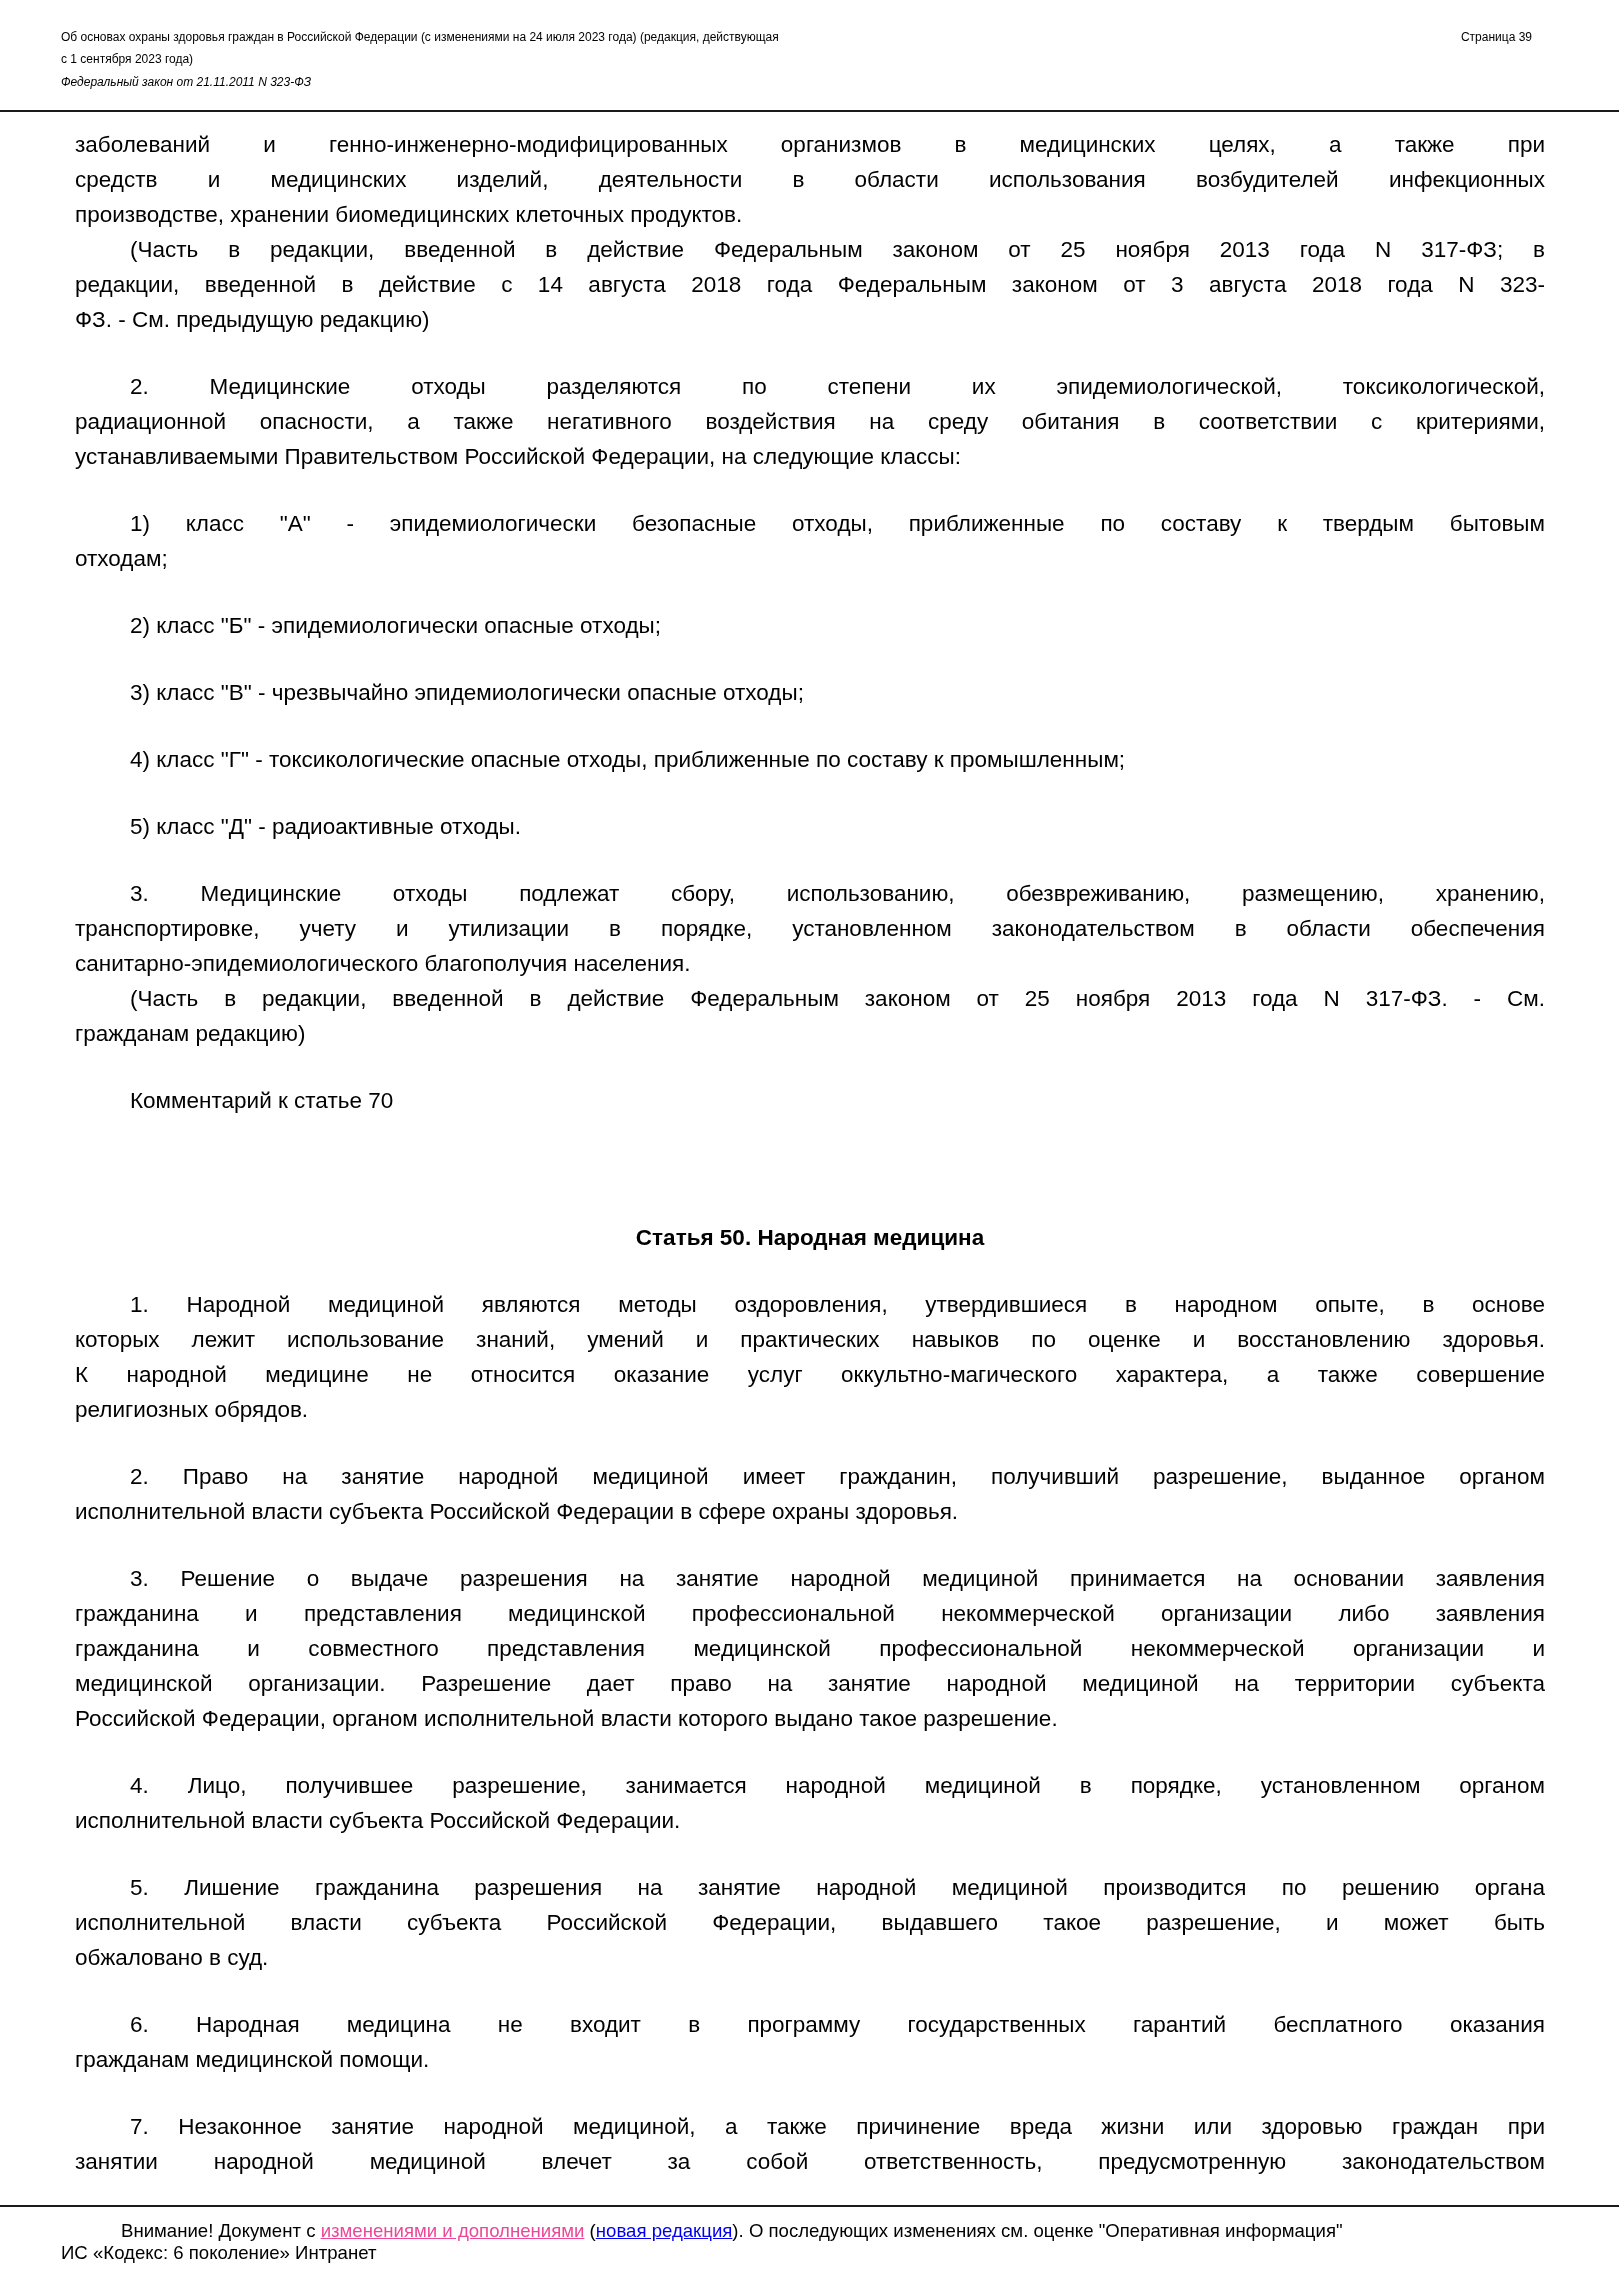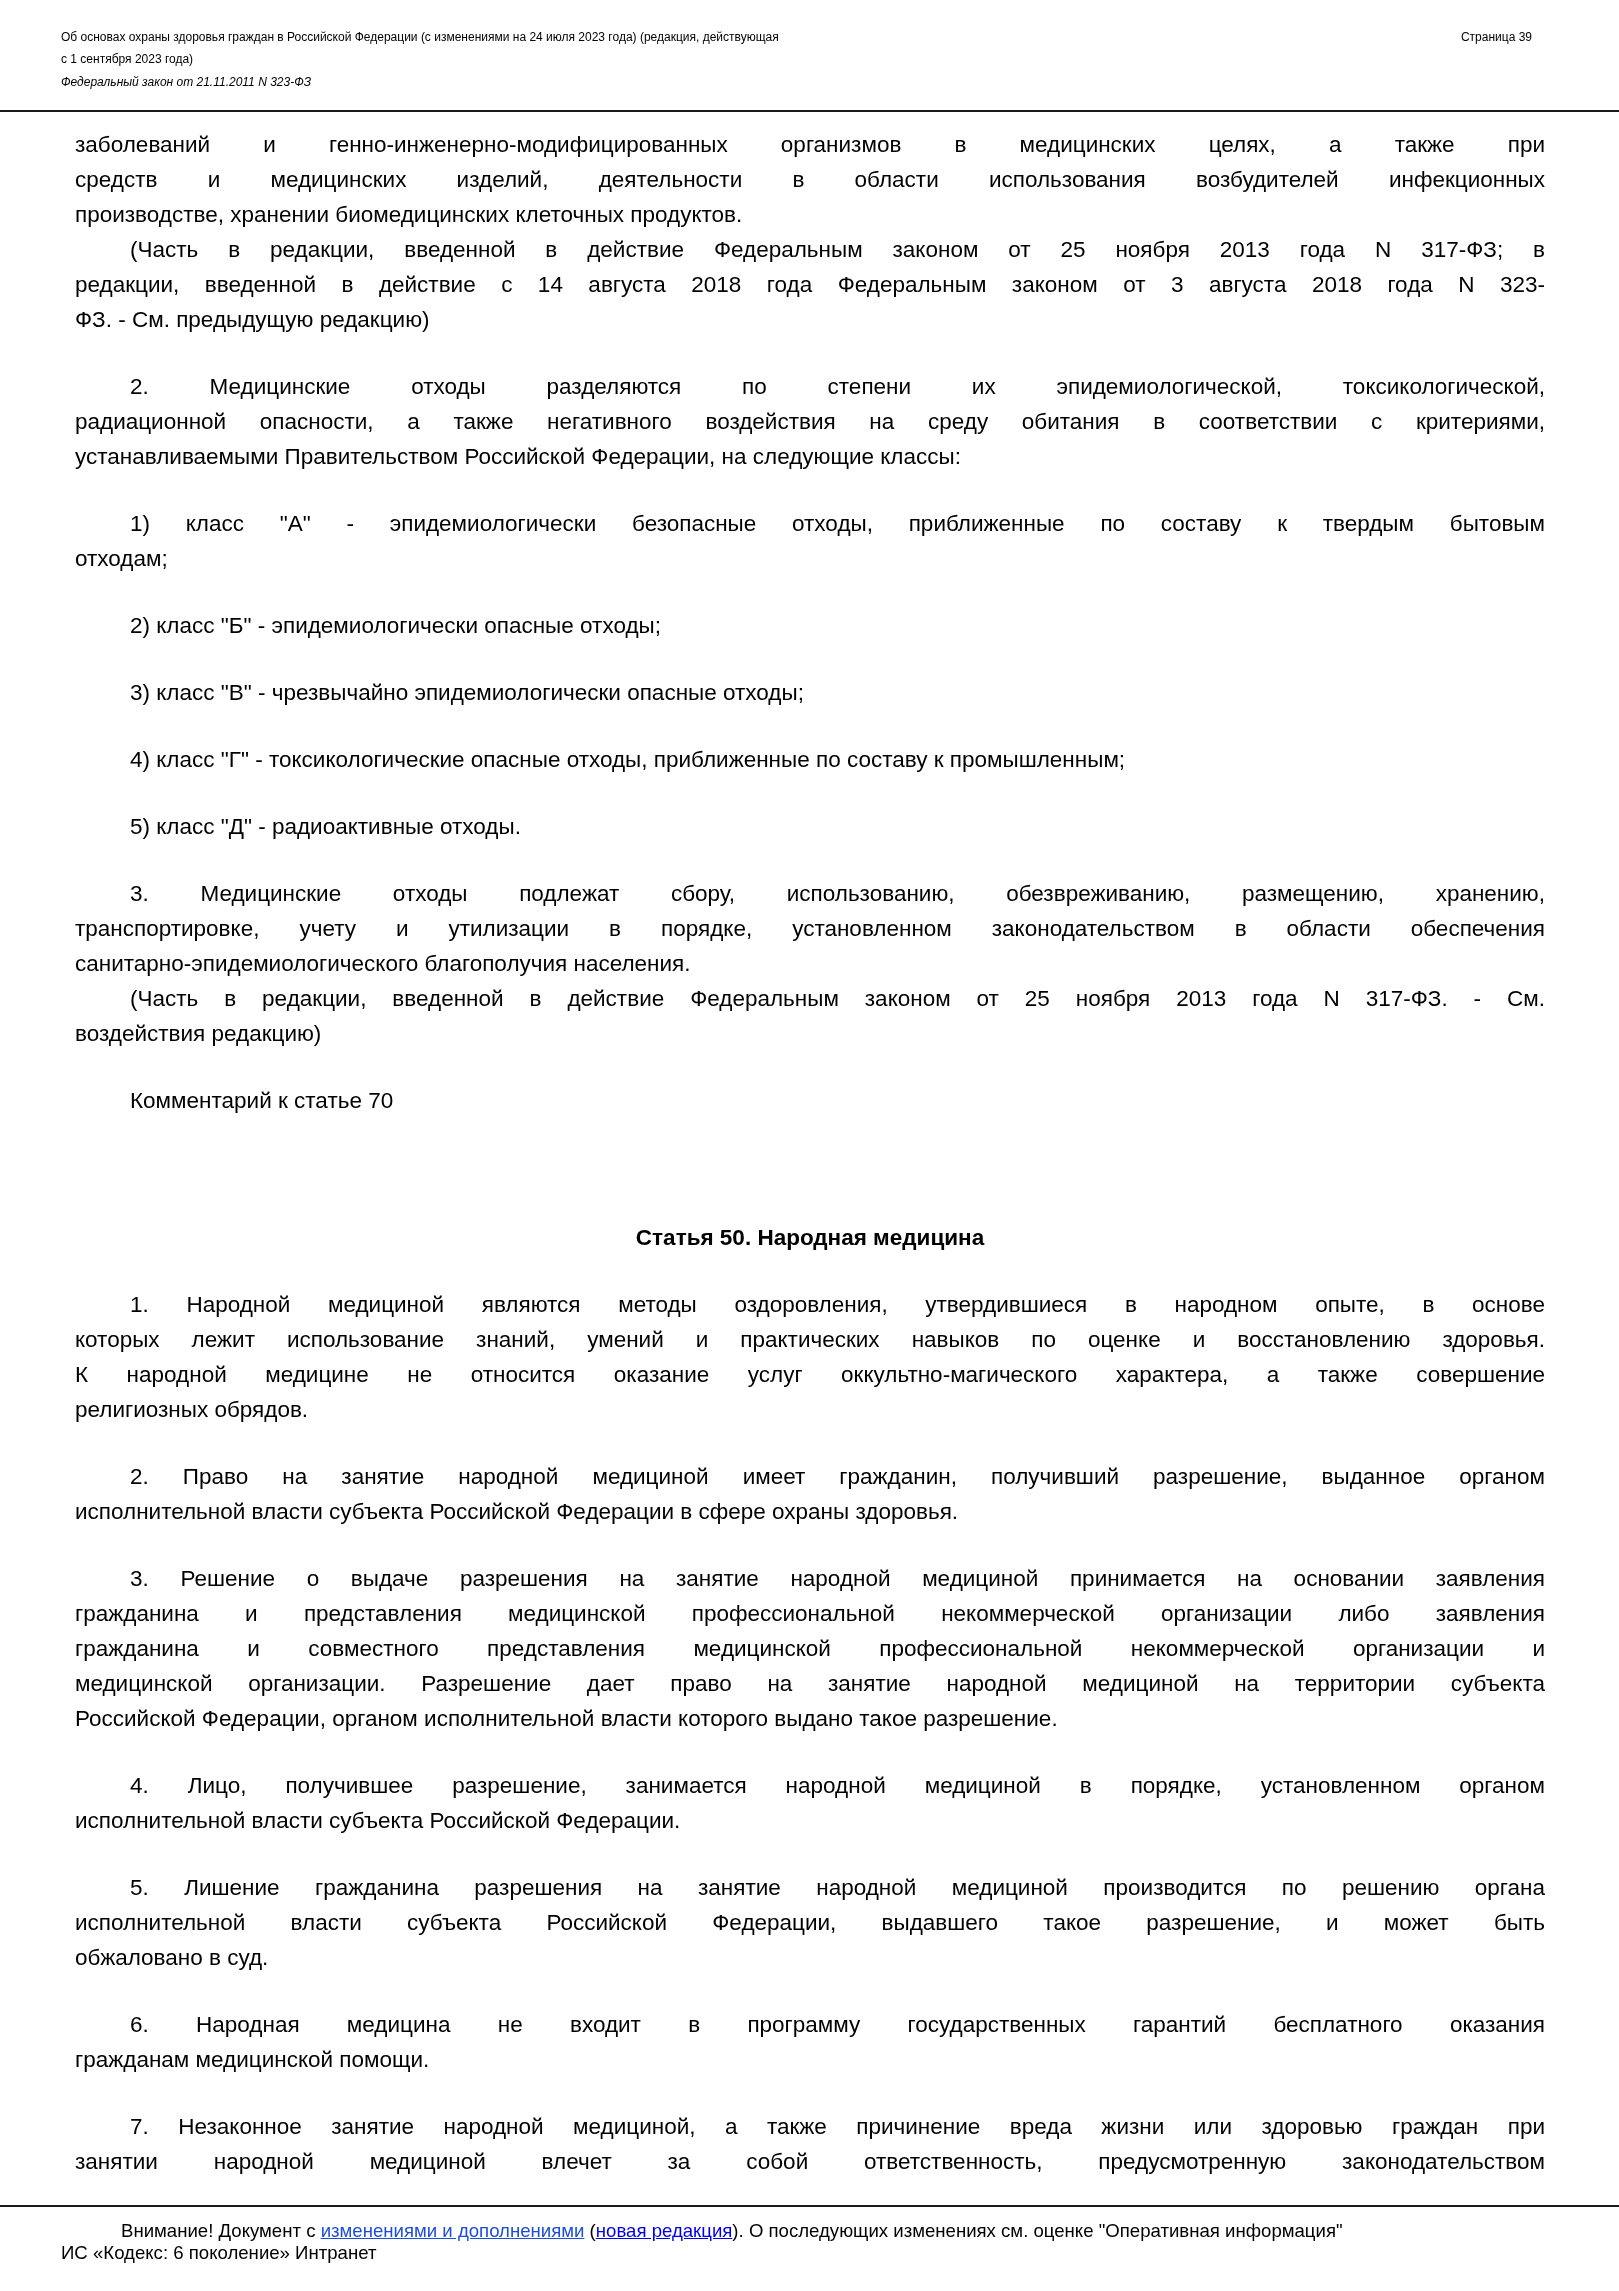--- a/index.html
+++ b/index.html
@@ -96,21 +96,21 @@
     <div class="para list-item">
       <div class="tline tline-last findent">5) класс "Д" - радиоактивные отходы.</div>
     </div>
     <div class="para numbered">
       <div class="tline findent">3. Медицинские отходы подлежат сбору, использованию, обезвреживанию, размещению, хранению,</div>
       <div class="tline">транспортировке, учету и утилизации в порядке, установленном законодательством в области обеспечения</div>
       <div class="tline tline-last">санитарно-эпидемиологического благополучия населения.</div>
     </div>
     <div class="para annotation">
       <div class="tline findent">(Часть в редакции, введенной в действие Федеральным законом от 25 ноября 2013 года N 317-ФЗ. - См.</div>
-      <div class="tline tline-last">воздействия редакцию)</div>
+      <div class="tline tline-last">гражданам редакцию)</div>
     </div>
     <div class="para comment">
       <div class="tline tline-last findent">Комментарий к статье 70</div>
     </div>
     <div class="para heading">
       <div class="tline tline-last findent">Статья 50. Народная медицина</div>
     </div>
     <div class="para numbered">
       <div class="tline findent">1. Народной медициной являются методы оздоровления, утвердившиеся в народном опыте, в основе</div>
       <div class="tline">которых лежит использование знаний, умений и практических навыков по оценке и восстановлению здоровья.</div>
@@ -141,16 +141,16 @@
       <div class="tline findent">6. Народная медицина не входит в программу государственных гарантий бесплатного оказания</div>
       <div class="tline tline-last">гражданам медицинской помощи.</div>
     </div>
     <div class="para numbered">
       <div class="tline findent">7. Незаконное занятие народной медициной, а также причинение вреда жизни или здоровью граждан при</div>
       <div class="tline">занятии народной медициной влечет за собой ответственность, предусмотренную законодательством</div>
     </div>
   </div>
 
 <div class="footer">
-  <div class="footer-notice"><span>Внимание! Документ с </span><a style="color: #1d4ed8; text-align: right;">изменениями и дополнениями</a><span> (</span><a style="color: rgb(0, 0, 238);">новая редакция</a><span>). О последующих изменениях см. оценке "Оперативная информация"</span></div>
+  <div class="footer-notice"><span>Внимание! Документ с </span><a style="color: #ec4899; text-align: right;">изменениями и дополнениями</a><span> (</span><a style="color: rgb(0, 0, 238);">новая редакция</a><span>). О последующих изменениях см. оценке "Оперативная информация"</span></div>
   <div>ИС «Кодекс: 6 поколение» Интранет</div>
 </div>
 
 
 </body></html>

